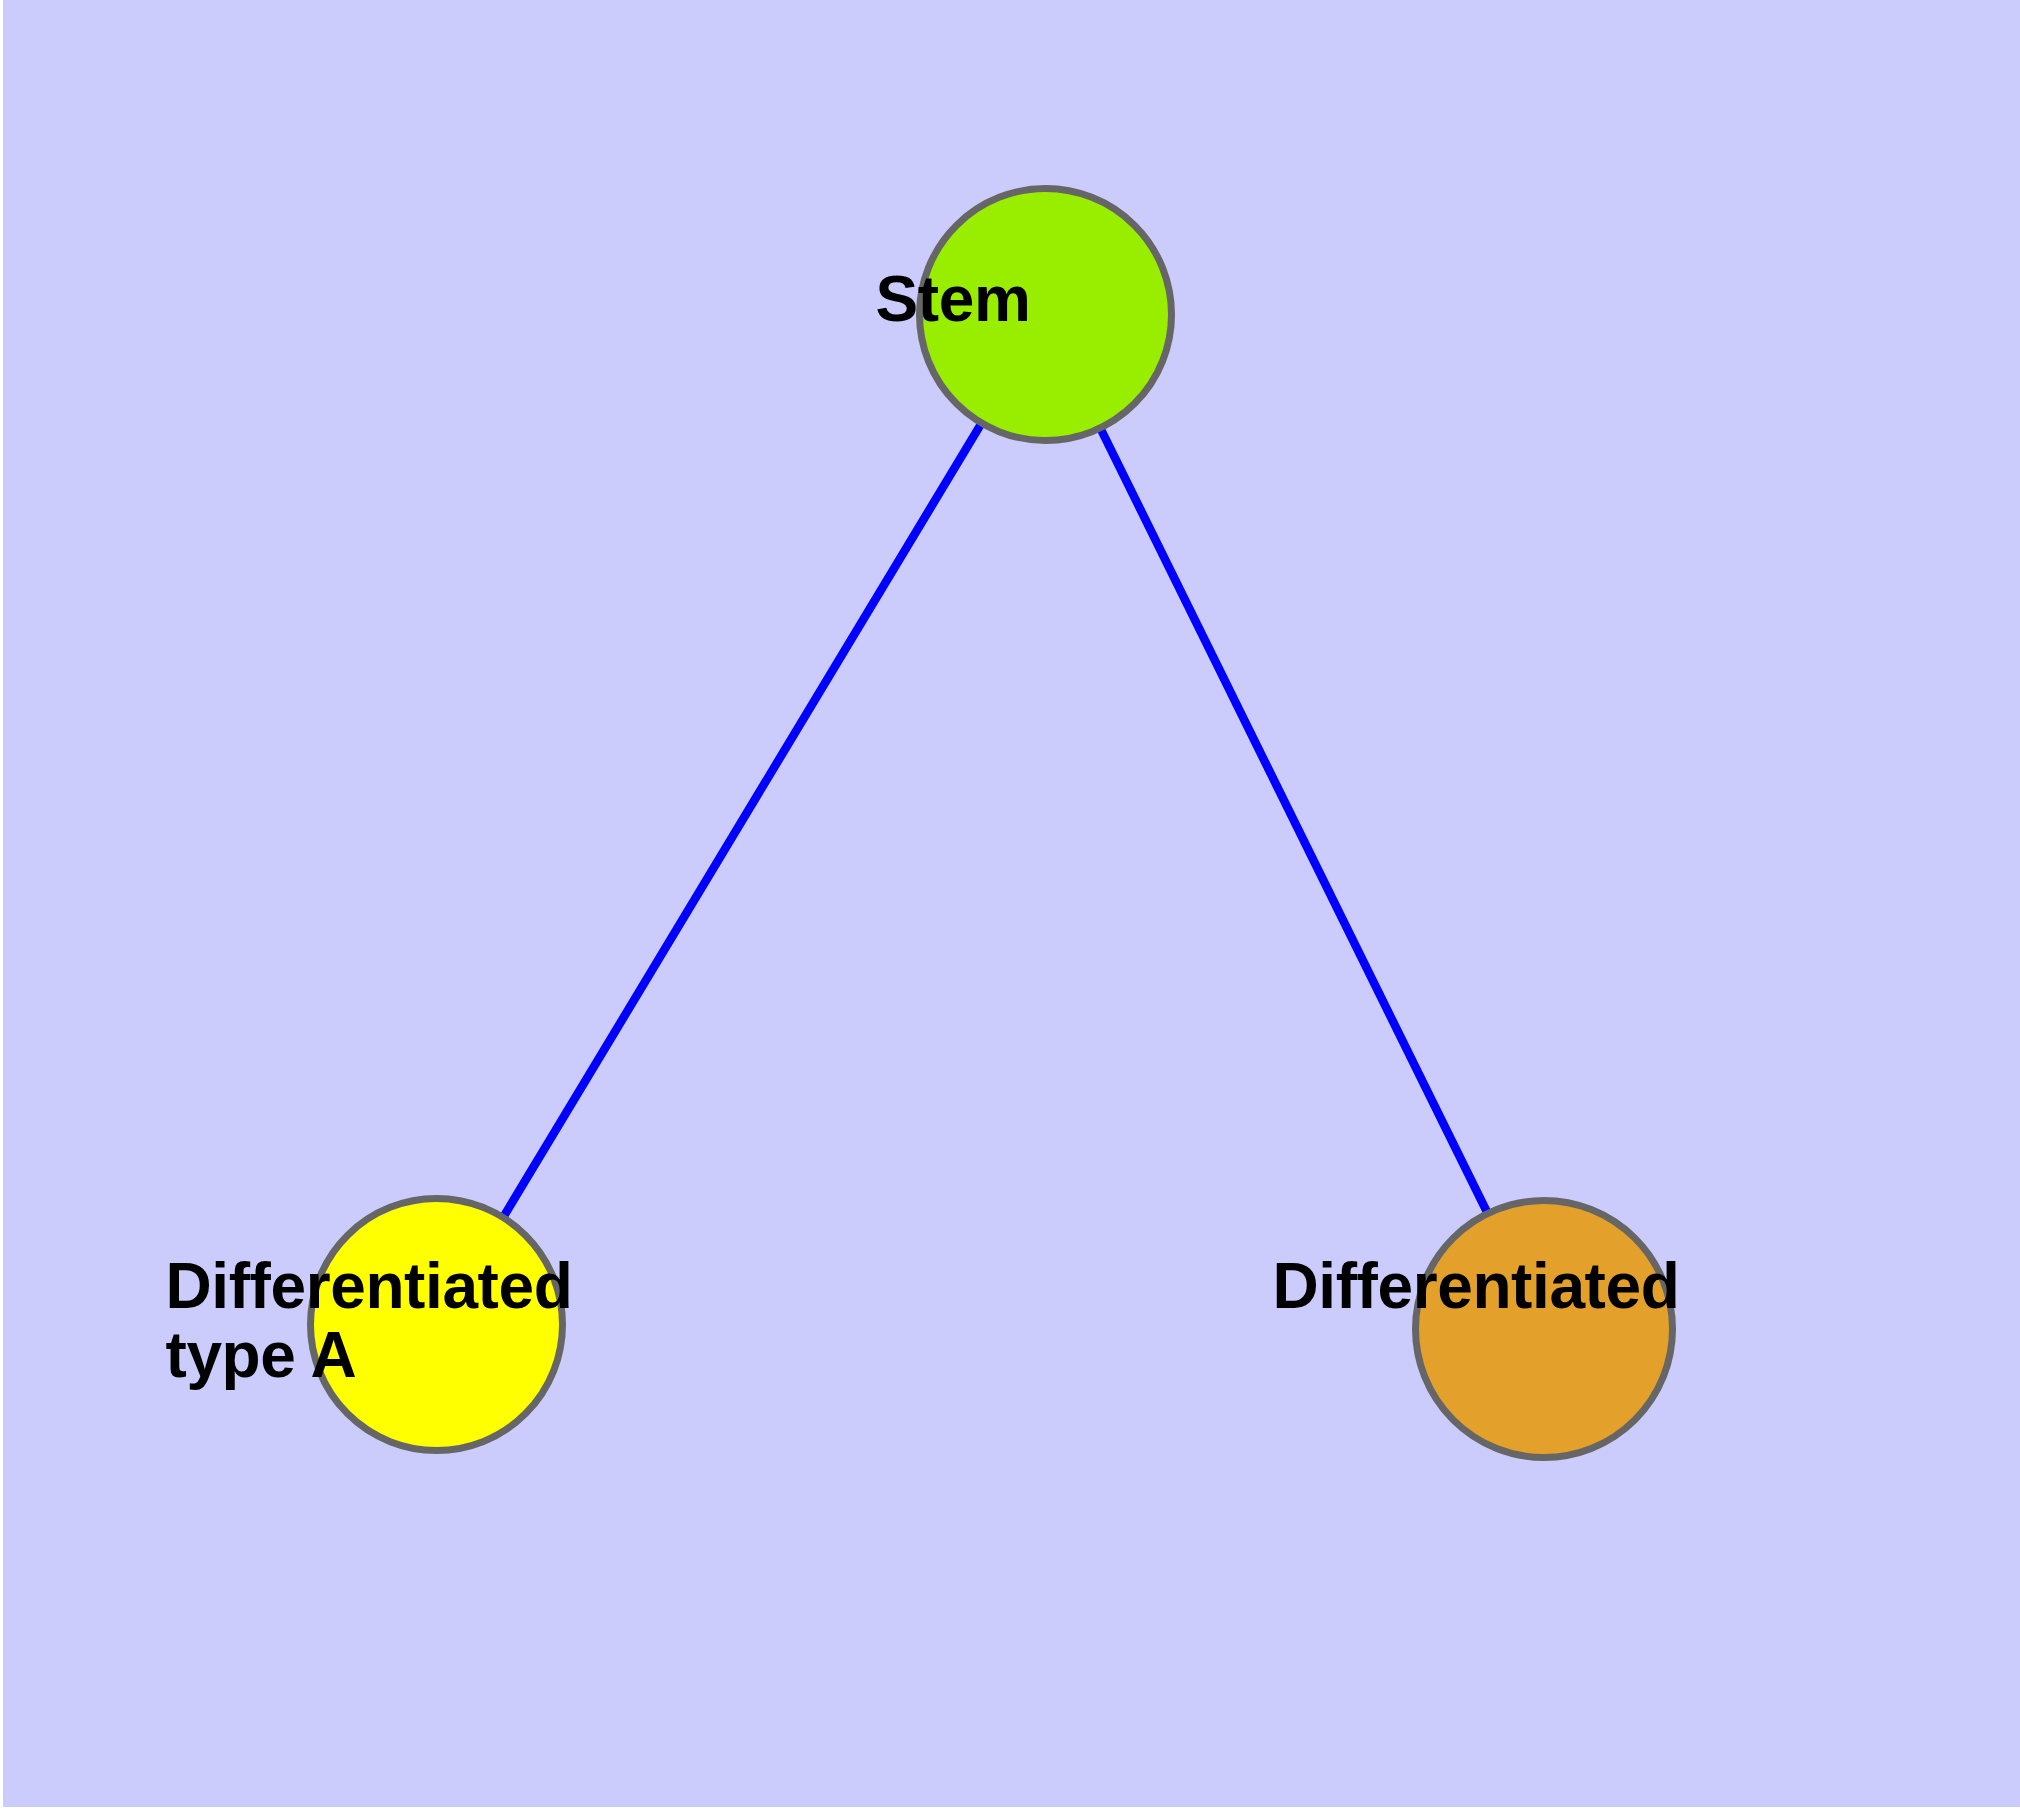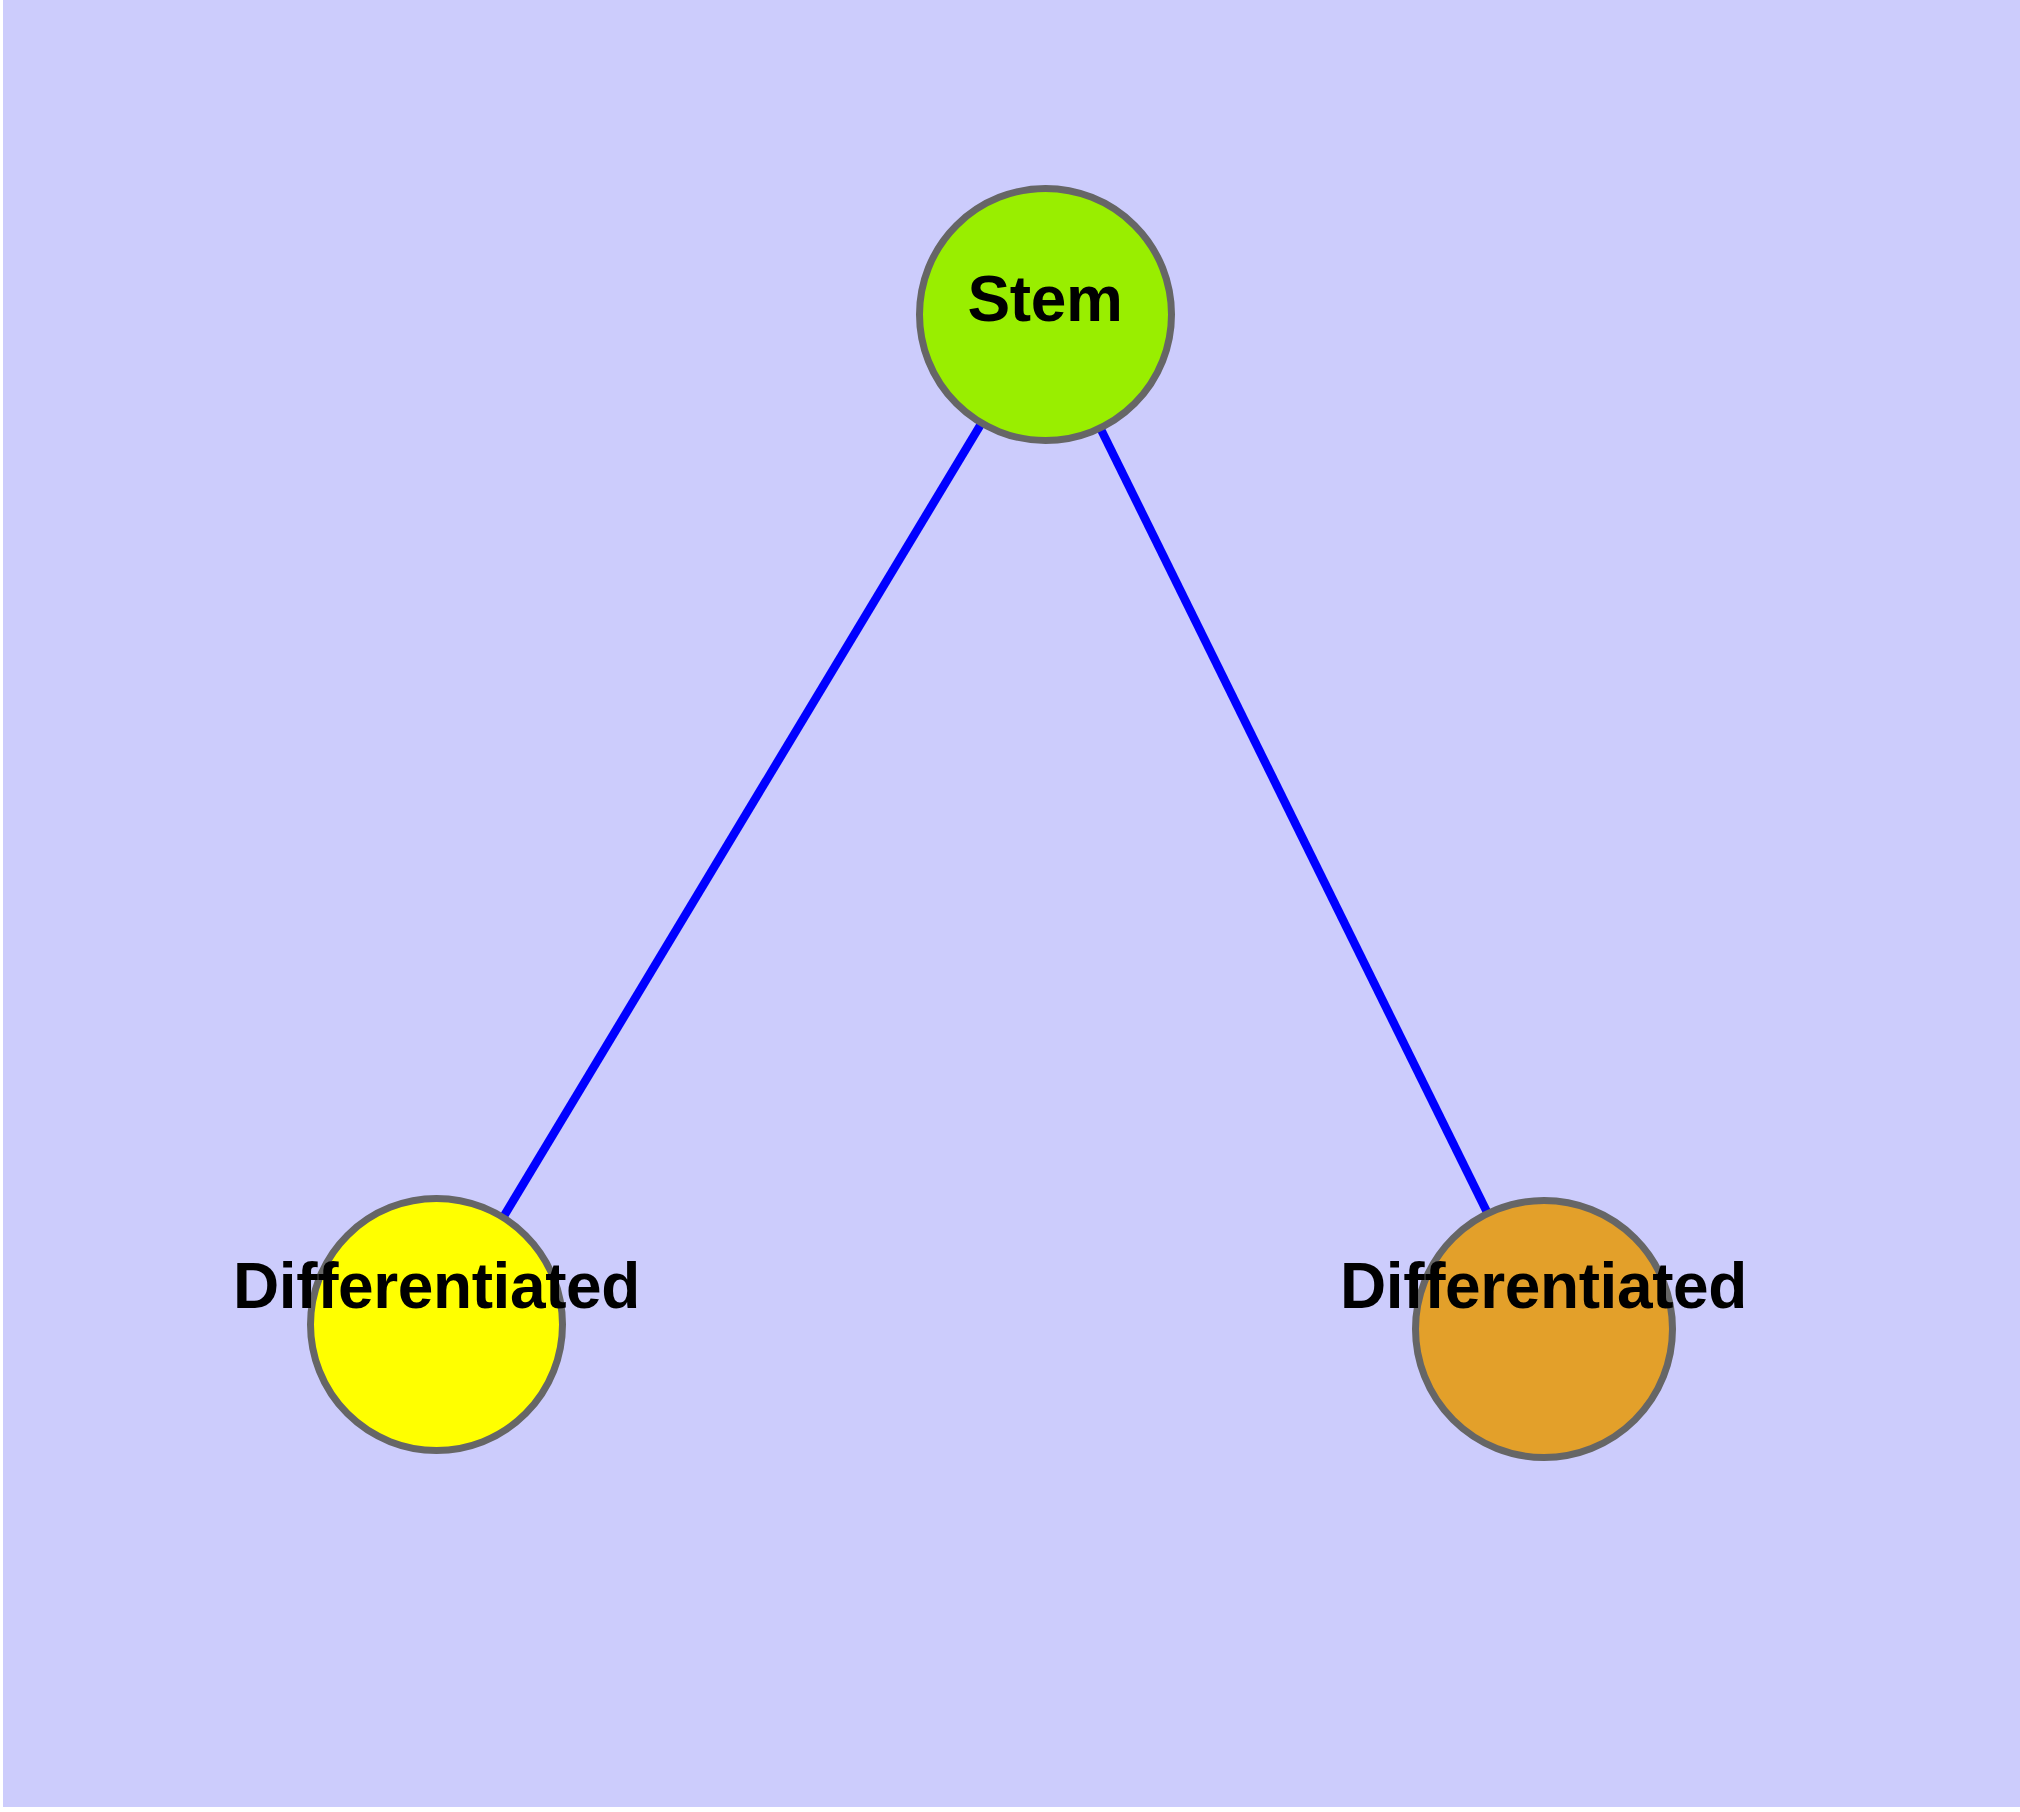--- a/index.html
+++ b/index.html
@@ -71,21 +71,20 @@
     width: 264px;
     height: 264px;
     background: #e3a02a;
   }
 
   
   .node-label {
     position: absolute;
     color: #000000;
     font-weight: bold;
-    text-align: center;
     line-height: 1.08;
     white-space: nowrap;
     pointer-events: none;
     letter-spacing: -0.4px;
   }
 
   #label-stem {
     left: 873px;
     top: 265px;
     width: 339px;
@@ -121,20 +120,21 @@
   <div class="graph-node" id="node-diff-a"></div>
 
   <div class="graph-node" id="node-diff-b"></div>
 
   <div class="node-label" id="label-stem">
     <div>Stem</div>
   </div>
 
   <div class="node-label" id="label-diff-a">
     <div>Differentiated</div>
+    <div>type A</div>
   </div>
 
   <div class="node-label" id="label-diff-b">
     <div>Differentiated</div>
   </div>
 
 </div>
 
 
 </body></html>

